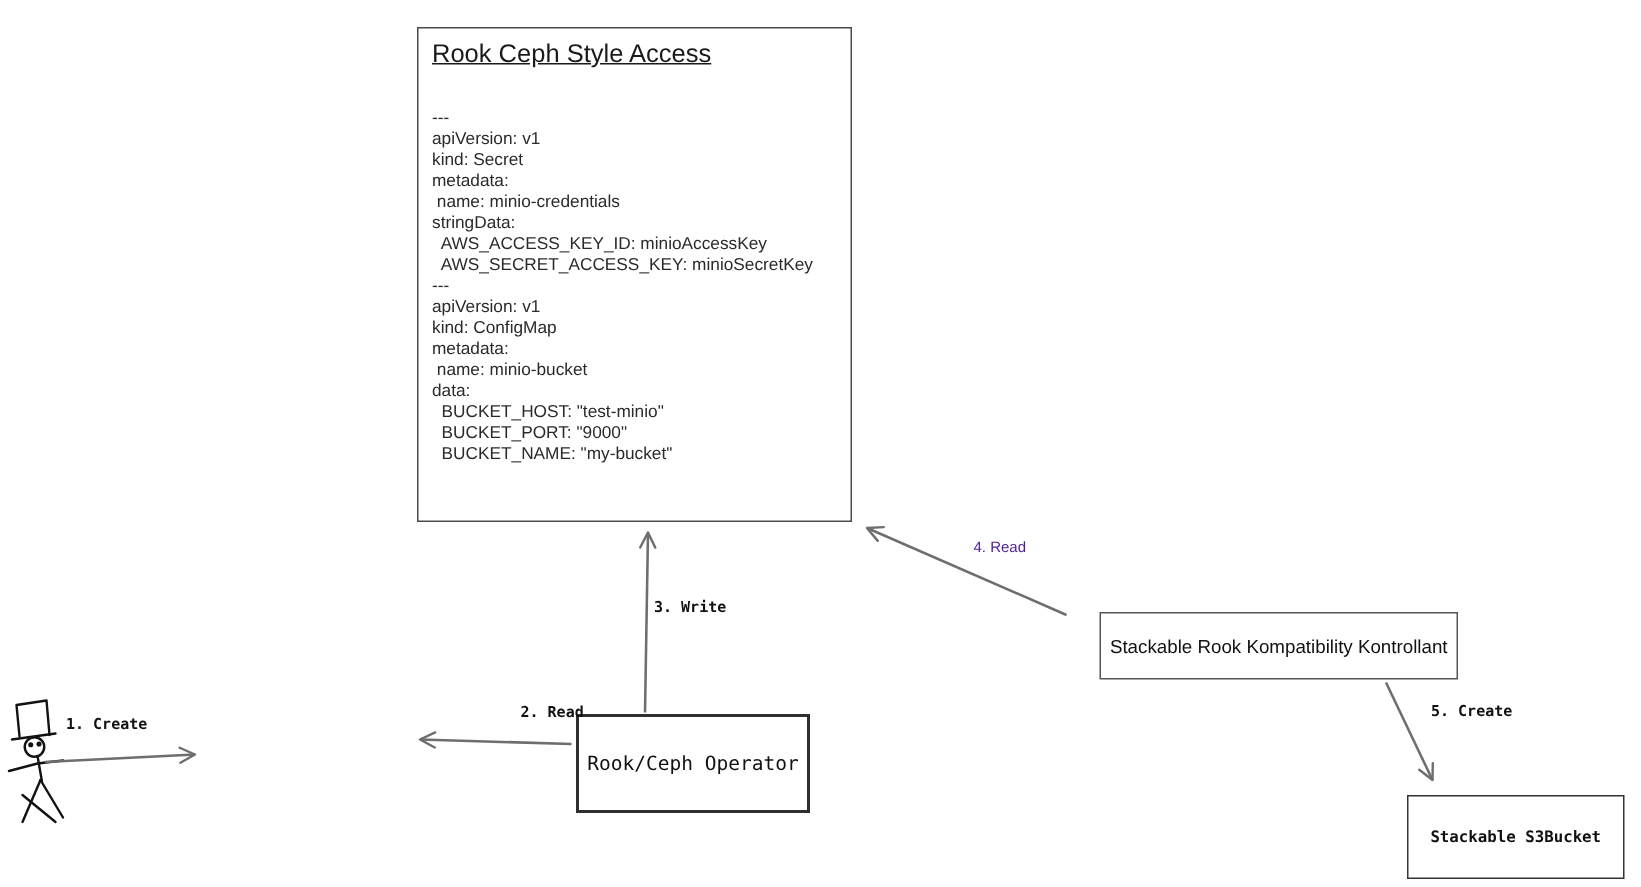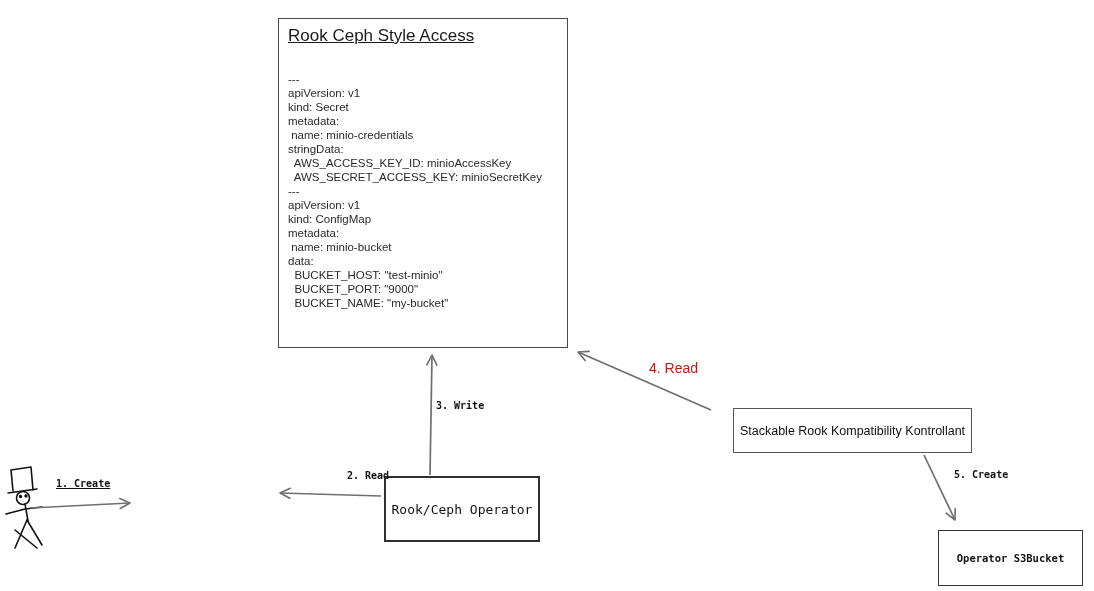--- a/index.html
+++ b/index.html
@@ -85,25 +85,25 @@
     position: absolute;
     color: #111111;
     white-space: nowrap;
   }
   .elabel.mono {
     font-family: "DejaVu Sans Mono", monospace;
     font-size: 10px;
     font-weight: 600;
   }
   .elabel.sans {
-    font-size: 14px;
-    color: #b91c1c;
+    font-size: 10px;
+    color: #4c1d95;
     text-align: center;
   }
-  .lbl-e1 { left: 56px;  top: 478px; text-decoration: underline; }
+  .lbl-e1 { left: 44px;  top: 478px; }
   .lbl-e2 { left: 307px; top: 470px; margin-left: 40px; }
   .lbl-e3 { left: 436px; top: 400px; }
   .lbl-e4 { left: 649px; top: 360px; }
   .lbl-e5 { left: 954px; top: 469px; }
 </style>
 </head>
 <body>
 
 <div class="canvas">
 
@@ -160,21 +160,21 @@
 
   <div class="box node node-operator">
     <span>Rook/Ceph Operator</span>
   </div>
 
   <div class="box node node-kontrollant">
     <span>Stackable Rook Kompatibility Kontrollant</span>
   </div>
 
   <div class="box node node-s3bucket">
-    <span>Operator S3Bucket</span>
+    <span>Stackable S3Bucket</span>
   </div>
 
   <span class="elabel mono lbl-e1">1. Create</span>
   <span class="elabel mono lbl-e2">2. Read</span>
   <span class="elabel mono lbl-e3">3. Write</span>
   <span class="elabel sans lbl-e4">4. Read</span>
   <span class="elabel mono lbl-e5">5. Create</span>
 
 </div>
 

